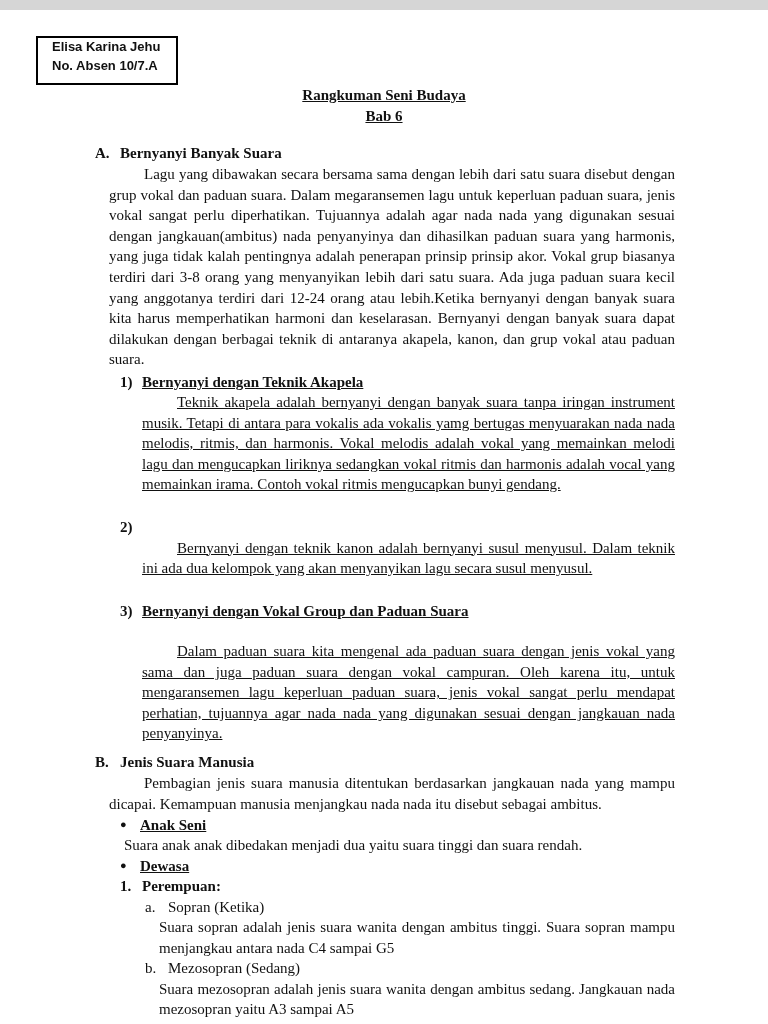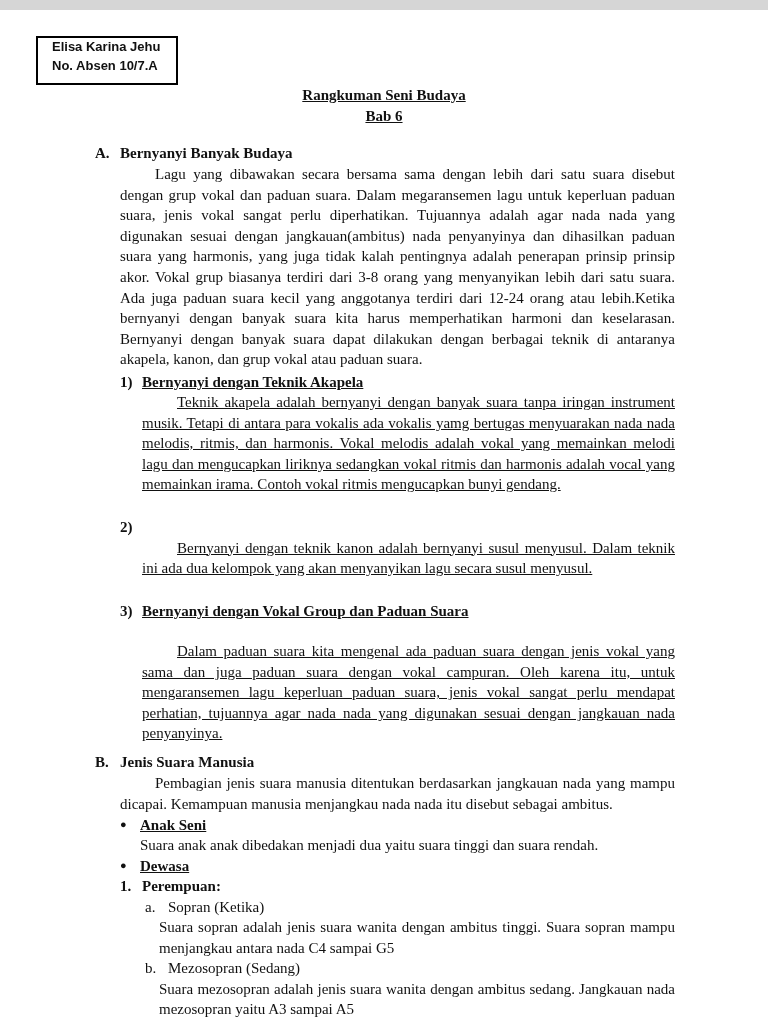--- a/index.html
+++ b/index.html
@@ -40,40 +40,40 @@
     font-size: 15px;
     line-height: 1.37;
   }
   .section-heading {
     display: flex;
     font-weight: bold;
     margin-bottom: 1px;
   }
   .section-heading .sec-label { flex: 0 0 25px; }
   .para {
-    margin-left: 25px;
+    margin-left: 14px;
     text-align: justify;
   }
   .indent { text-indent: 35px; }
   .num-item { margin-left: 25px; margin-top: 2px; }
   .num-item .head-row { display: flex; font-weight: bold; }
   .num-item .head-row .num { flex: 0 0 22px; }
   .num-item .head-row .head-text { text-decoration: underline; }
   .num-item .body {
     margin-left: 22px;
     text-align: justify;
     text-decoration: underline;
   }
   .gap-s { height: 8px; }
   .gap-m { height: 20px; }
   .bullet-item { margin-left: 25px; }
   .bullet-row { display: flex; align-items: baseline; }
   .bullet-row .bullet-glyph { flex: 0 0 20px; font-size: 11px; position: relative; top: -2px; }
   .bullet-row .bullet-head { font-weight: bold; text-decoration: underline; }
-  .bullet-body { margin-left: 20px; text-align: justify; }
+  .bullet-body { margin-left: 4px; text-align: justify; }
   .numbered-heading { margin-left: 25px; display: flex; font-weight: bold; }
   .numbered-heading .num { flex: 0 0 22px; }
   .letter-item { margin-left: 50px; }
   .letter-item .head-row { display: flex; }
   .letter-item .head-row .letter { flex: 0 0 23px; }
   .letter-item .body { margin-left: 14px; text-align: justify; }
 </style>
 </head>
 <body>
 
@@ -86,21 +86,21 @@
 
   <div class="title-block">
     <div class="u">Rangkuman Seni Budaya</div>
     <div class="u">Bab 6</div>
   </div>
 
   <div class="content">
 
     <div class="section-heading">
       <span class="sec-label">A.</span>
-      <span>Bernyanyi Banyak Budaya</span>
+      <span>Bernyanyi Banyak Suara</span>
     </div>
 
     <div class="para indent">Lagu yang dibawakan secara bersama sama dengan lebih dari satu suara disebut dengan grup vokal dan paduan suara. Dalam megaransemen lagu untuk keperluan paduan suara, jenis vokal sangat perlu diperhatikan. Tujuannya adalah agar nada nada yang digunakan sesuai dengan jangkauan(ambitus) nada penyanyinya dan dihasilkan paduan suara yang harmonis, yang juga tidak kalah pentingnya adalah penerapan prinsip prinsip akor. Vokal grup biasanya terdiri dari 3-8 orang yang menyanyikan lebih dari satu suara. Ada juga paduan suara kecil yang anggotanya terdiri dari 12-24 orang atau lebih.Ketika bernyanyi dengan banyak suara kita harus memperhatikan harmoni dan keselarasan. Bernyanyi dengan banyak suara dapat dilakukan dengan berbagai teknik di antaranya akapela, kanon, dan grup vokal atau paduan suara.</div>
 
     <div class="num-item">
       <div class="head-row">
         <span class="num">1)</span>
         <span class="head-text">Bernyanyi dengan Teknik Akapela</span>
       </div>
       <div class="body indent">Teknik akapela adalah bernyanyi dengan banyak suara tanpa iringan instrument musik. Tetapi di antara para vokalis ada vokalis yamg bertugas menyuarakan nada nada melodis, ritmis, dan harmonis. Vokal melodis adalah vokal yang memainkan melodi lagu dan mengucapkan liriknya sedangkan vokal ritmis dan harmonis adalah vocal yang memainkan irama. Contoh  vokal ritmis mengucapkan bunyi gendang.</div>

